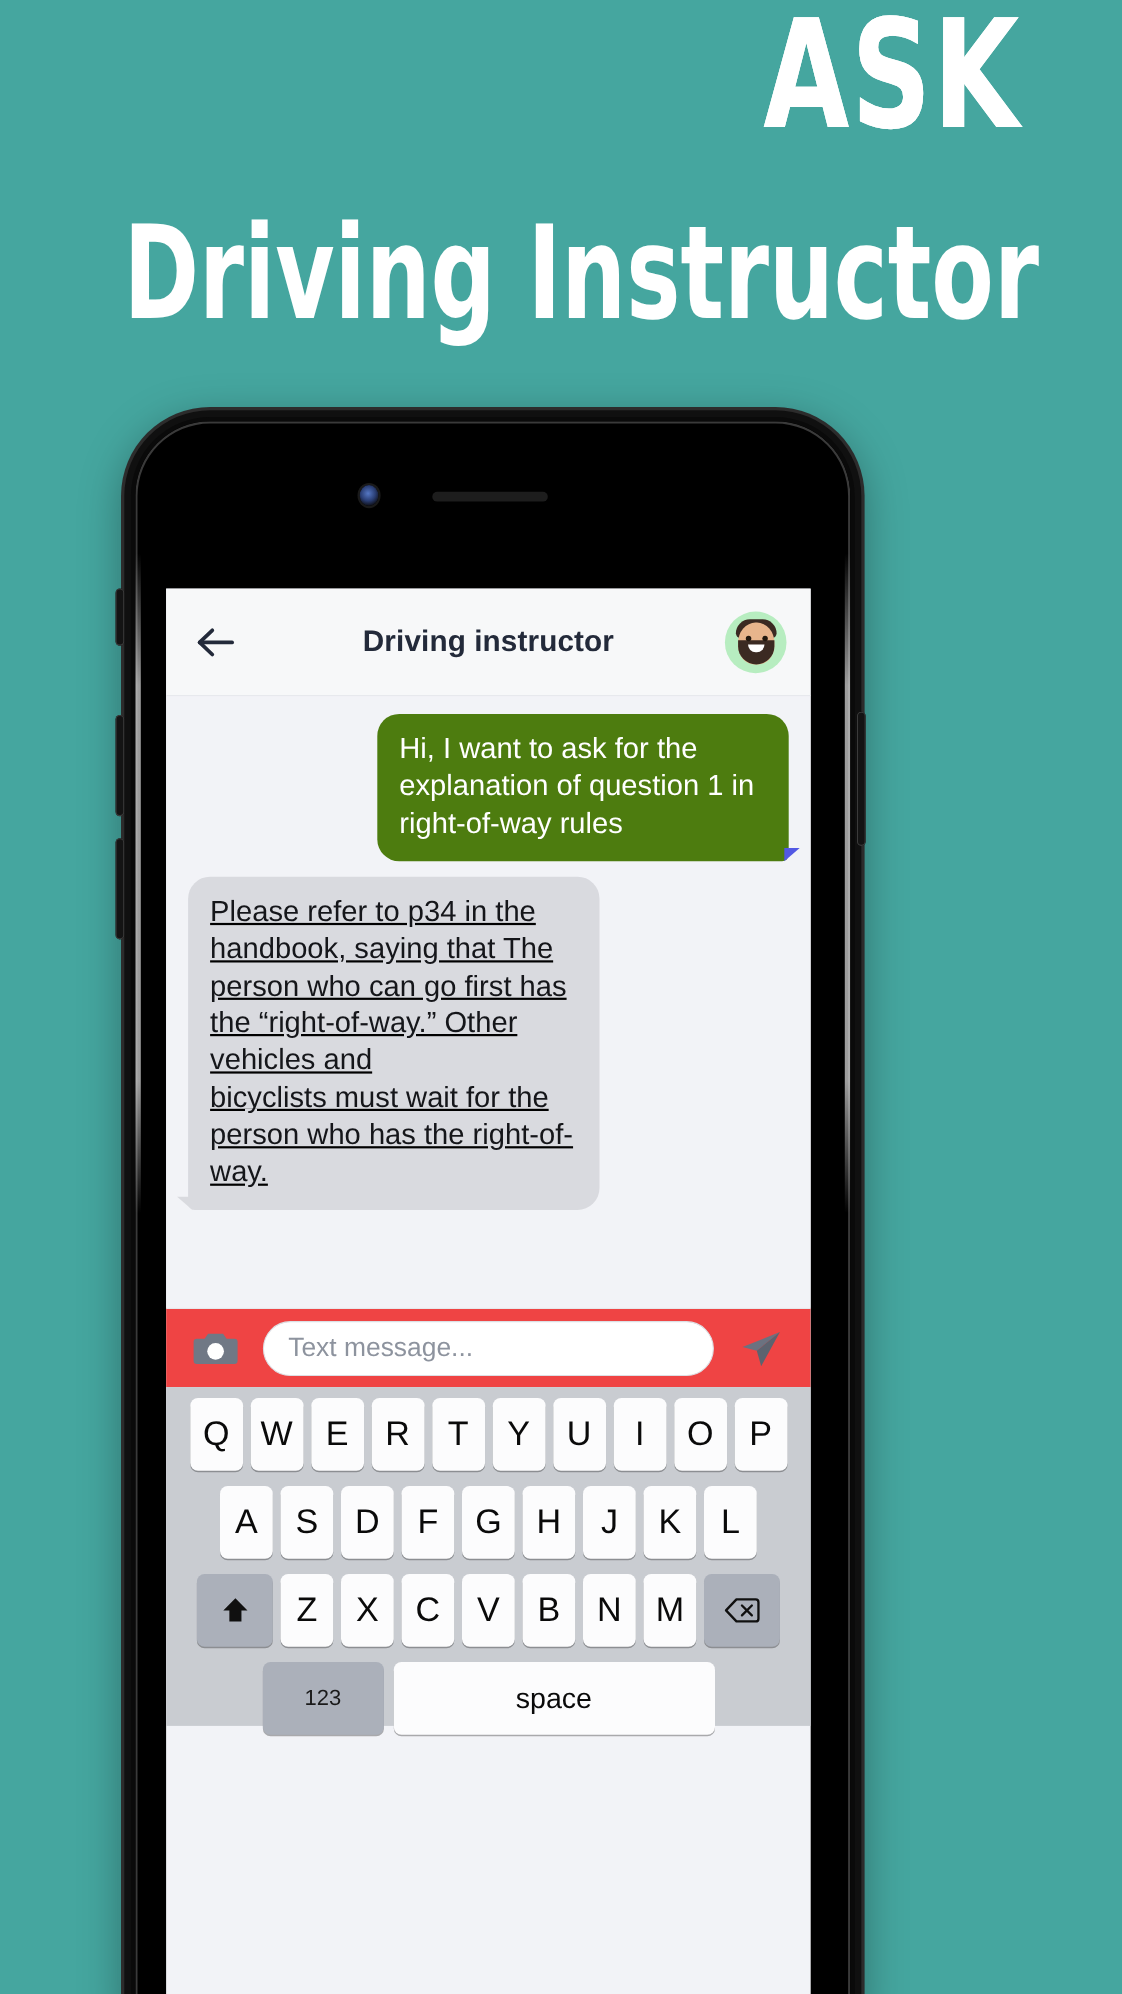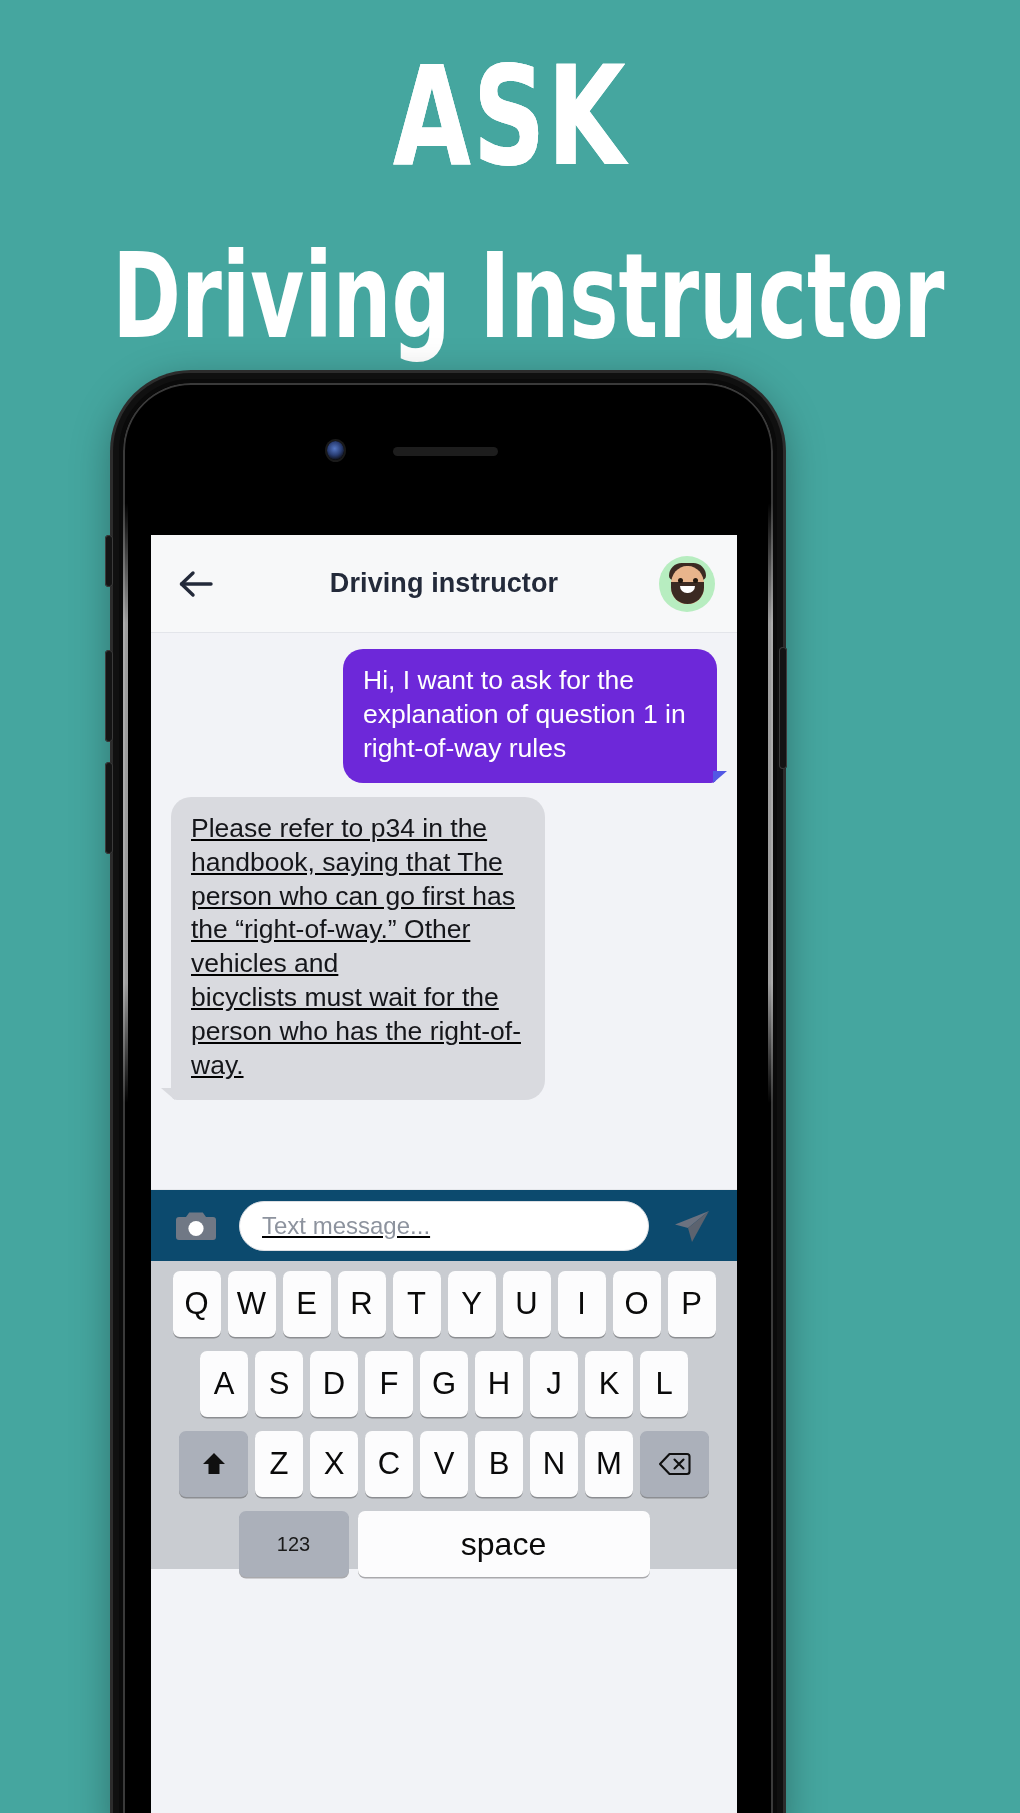--- a/index.html
+++ b/index.html
@@ -10,22 +10,21 @@
   }
   body {
     background: #45a69f;
     font-family: "Liberation Sans", sans-serif;
     position: relative;
   }
 
   
   .promo {
     width: 100%;
-    padding-top: 48px;
-    text-align: center;
+    text-align: right;
     user-select: none;
   }
   .promo-ask {
     display: block;
     color: #ffffff;
     font-family: "DejaVu Sans Condensed", "Liberation Sans Narrow", "Liberation Sans", sans-serif;
     font-weight: 900;
     font-size: 137px;
     line-height: 1.0;
     letter-spacing: 2px;
@@ -208,21 +207,21 @@
 
   .bubble {
     max-width: 374px;
     padding: 15px 20px 17px 20px;
     font-size: 26.5px;
     line-height: 1.28;
     position: relative;
     white-space: pre-line;
   }
   .bubble.out {
-    background: #6d28d9;
+    background: #4d7c0f;
     color: #ffffff;
     border-radius: 20px 20px 6px 20px;
   }
   .bubble.out::after {
     content: "";
     position: absolute;
     right: -10px;
     bottom: 0;
     width: 0; height: 0;
     border-left: 14px solid #5258e4;
@@ -239,27 +238,26 @@
     left: -10px;
     bottom: 0;
     width: 0; height: 0;
     border-right: 14px solid #d9dadf;
     border-bottom: 12px solid transparent;
   }
 
   
   .input-bar {
     height: 72px;
-    background: #0c4a6e;
+    background: #ef4444;
     border-top: 1px solid #e6e8ec;
     display: flex;
     align-items: center;
     gap: 16px;
     padding: 0 18px;
-    text-decoration: underline;
   }
   .camera-btn { width: 54px; height: 44px; display:flex; align-items:center; justify-content:center; cursor:pointer; }
   .text-field {
     flex: 1;
     height: 50px;
     border: 1px solid #dcdfe4;
     border-radius: 26px;
     display: flex;
     align-items: center;
     padding: 0 22px;
@@ -286,21 +284,21 @@
     align-items: center;
     justify-content: center;
     font-size: 31px;
     color: #0a0a0a;
     box-shadow: 0 1.5px 0 rgba(0,0,0,0.30);
     cursor: pointer;
     user-select: none;
   }
   .key.wide { width: 69px; background: #abb0ba; }
   .key.num  { width: 110px; background: #abb0ba; font-size: 20px; color: #1a1a1a; }
-  .key.space{ flex: 1; background: #fcfcfd; font-size: 32px; max-width: 292px; }
+  .key.space{ flex: 1; background: #fcfcfd; font-size: 26px; max-width: 292px; }
   .key.ret  { width: 148px; background: #abb0ba; font-size: 26px; color: #1a1a1a; }
   .krow.r4 { gap: 9px; margin-bottom: 0; }
 </style>
 </head>
 <body>
 
 <div class="promo">
   <span class="promo-ask">ASK</span>
   <span class="promo-sub">Driving Instructor</span>
 </div>

